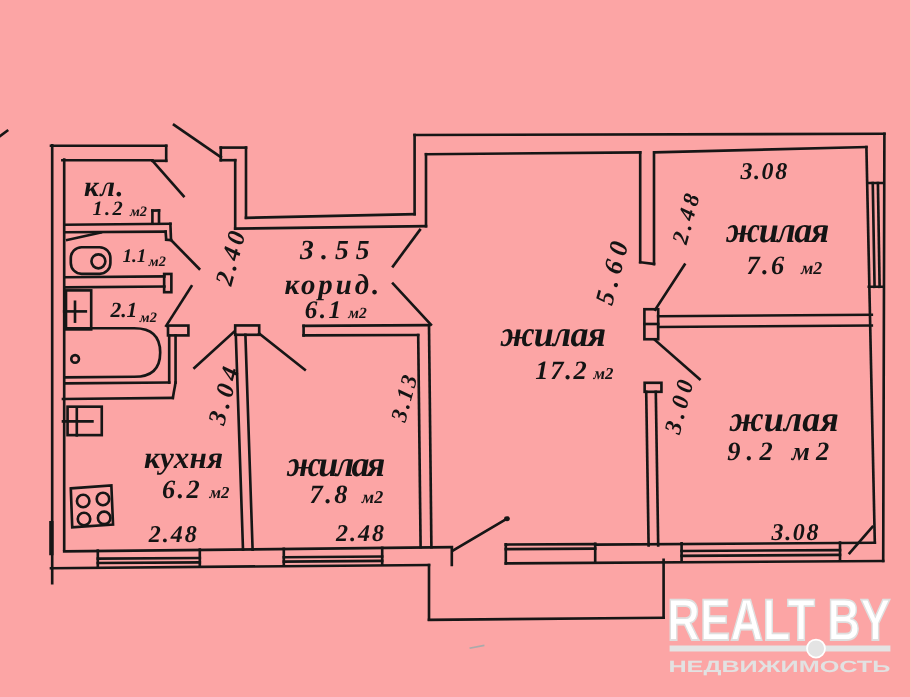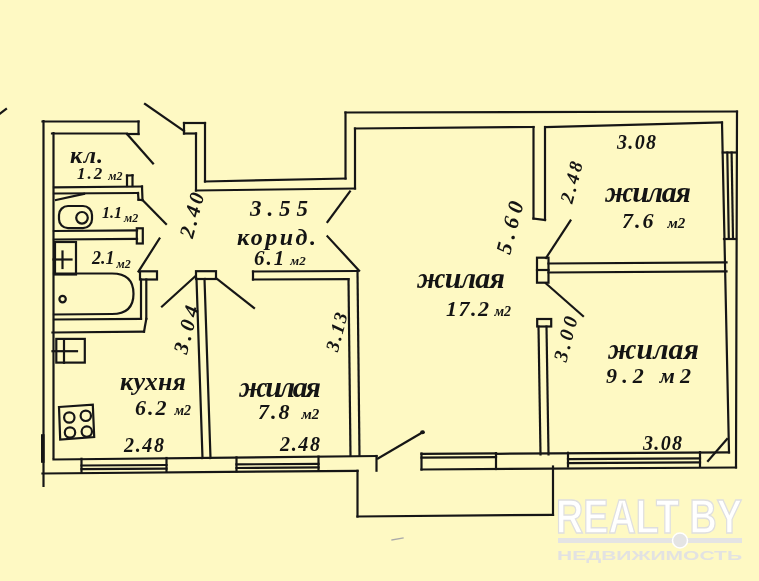--- a/index.html
+++ b/index.html
@@ -1,16 +1,16 @@
 <!DOCTYPE html>
 <html><head>
 <meta charset="utf-8">
 <style>
   html,body{margin:0;padding:0;background:#ffffff;}
-  #plan{width:759px;height:581px;position:relative;overflow:hidden;background:#fef9c3;}
+  #plan{width:759px;height:581px;position:relative;overflow:hidden;background:#fca5a5;}
   svg{display:block;}
 </style>
 </head>
 <body>
 
 <div id="plan">
 <svg width="759" height="581" viewBox="0 0 759 581">
 <g stroke="#161616" stroke-width="2.2" fill="none" stroke-linecap="square">
 
 <g>

